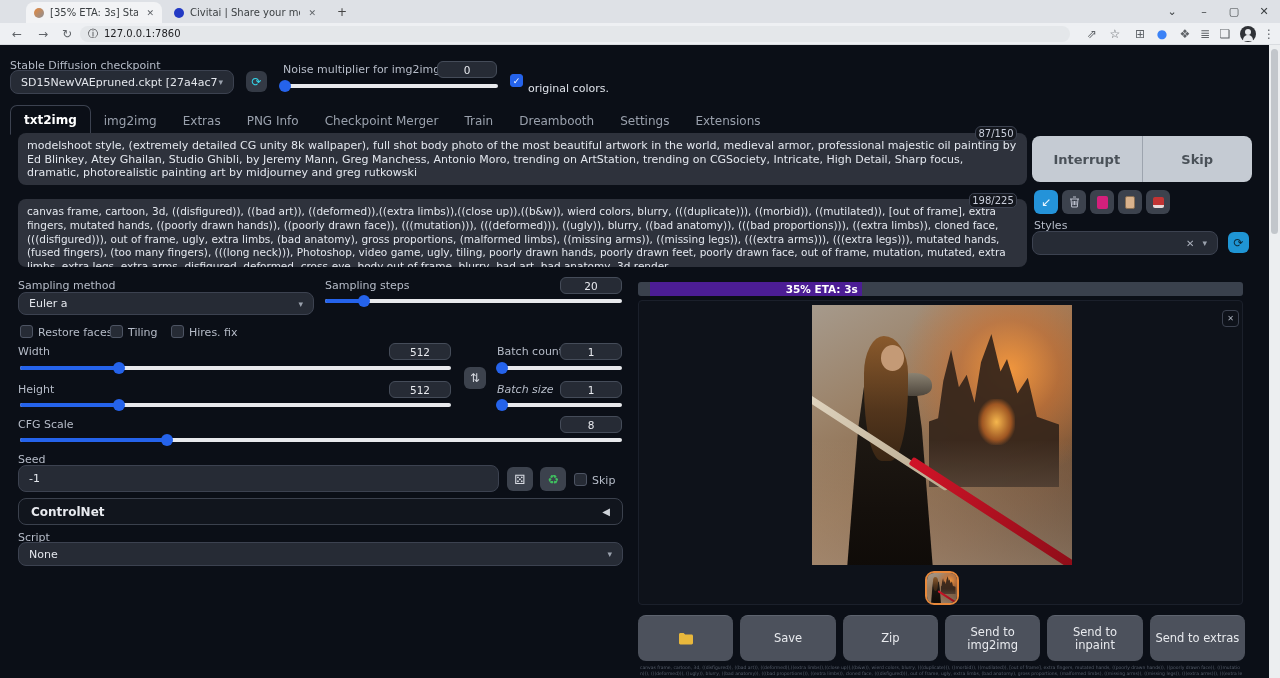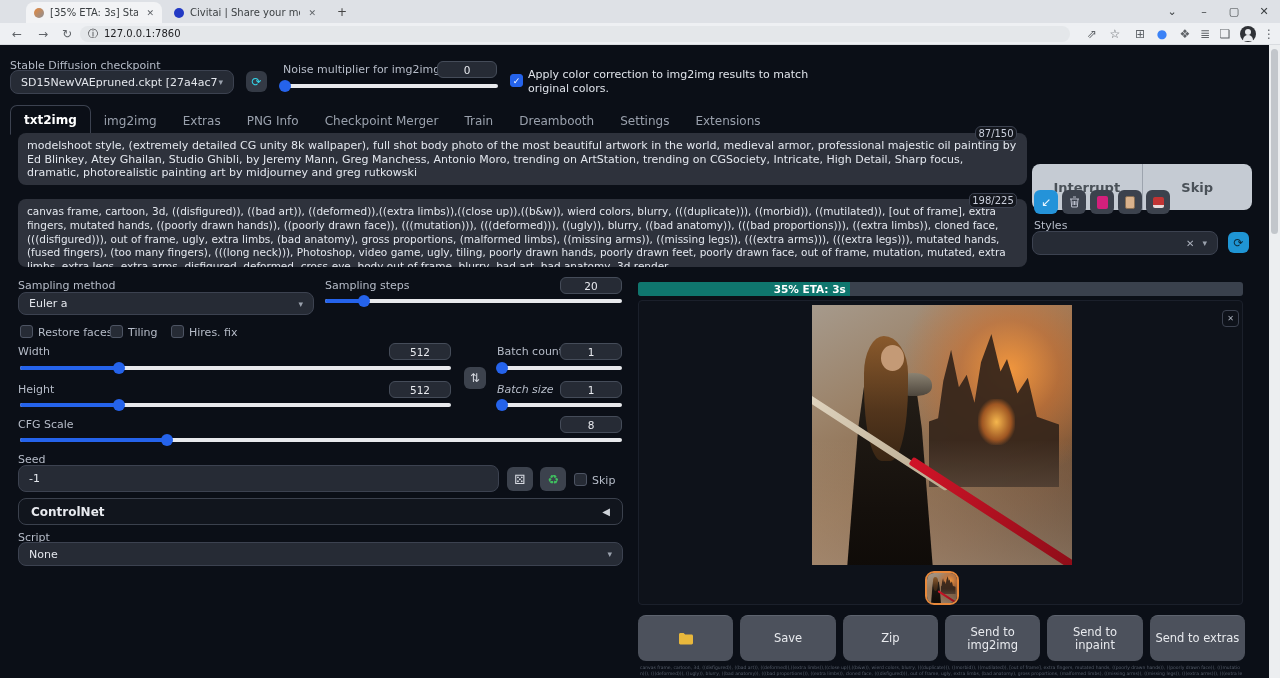--- a/index.html
+++ b/index.html
@@ -37,32 +37,32 @@
   .iconbtn { position:absolute; background:#3c424d; border-radius:6px; display:flex; align-items:center; justify-content:center; color:#d8dbe2; }
   .ta { position:absolute; background:#2e323c; border:none; border-radius:8px; color:#e3e7ee; font-size:11px; line-height:13.5px; padding:6px 9px; resize:none; outline:none; overflow:hidden; font-family:"DejaVu Sans","Liberation Sans",sans-serif; }
   .counter { position:absolute; background:#14171e; border:1px solid #3c4250; border-radius:5px; font-size:10px; color:#c9cedb; text-align:center; line-height:14px; z-index:3; }
 
   
   #navtabs { position:absolute; top:60px; left:10px; display:flex; align-items:flex-end; font-size:12px; color:#9aa1ad; }
   #navtabs .t { padding:7px 13px; }
   #navtabs .t.active { border:1px solid #3c4250; border-bottom-color:#0b0f17; border-radius:7px 7px 0 0; color:#fff; font-weight:bold; background:#0b0f17; }
 
   
-  #iskip { position:absolute; left:1032px; top:91px; width:220px; height:46px; border-radius:8px; overflow:hidden; display:flex;margin-top:28px; }
+  #iskip { position:absolute; left:1032px; top:91px; width:220px; height:46px; border-radius:8px; overflow:hidden; display:flex; }
   #iskip .b { flex:1; background:#c5cbd3; color:#4a5158; font-size:13px; font-weight:600; display:flex; align-items:center; justify-content:center; }
   #iskip .sep { width:1px; background:#9da4ae; }
   .mini { width:24px; height:24px; font-size:12px; }
 
   
   #outbtns { position:absolute; left:638px; top:570px; width:607px; height:46px; display:flex; gap:7px; }
   #outbtns .ob { flex:1; background:#4c515c; border-radius:8px; border-top:1px solid #5d636e; color:#e8eaee; font-size:11.5px; display:flex; align-items:center; justify-content:center; text-align:center; line-height:13px; padding:0 4px; }
 
   
   #pbar { position:absolute; left:638px; top:237px; width:605px; height:14px; background:#3a414d; border-radius:3px; overflow:hidden; }
-  #pbar .pfill { position:relative; height:100%; background:#0f766e; }
+  #pbar .pfill { position:relative; height:100%; background:#4c1d95;margin-left:12px; }
   #pbar .plabel { position:absolute; right:4px; top:1px; font-size:10.5px; font-weight:bold; color:#fff; white-space:nowrap; }
 
   
   #panel { position:absolute; left:638px; top:255px; width:605px; height:305px; background:#0e121a; border:1px solid #1b202b; border-radius:4px; }
 
   
   .art { position:absolute; overflow:hidden; }
   .art .sky { position:absolute; inset:0; background:linear-gradient(150deg,#a69a8c 0%,#9b8268 30%,#8a6a4c 55%,#6b4c34 78%,#432f20 100%); }
   .art .glow { position:absolute; right:-10%; top:-5%; width:85%; height:75%; background:radial-gradient(circle at 60% 40%, rgba(246,152,60,.95) 0%, rgba(214,112,42,.55) 28%, rgba(150,80,40,0) 62%); }
   .art .castle { position:absolute; right:5%; top:10%; width:50%; height:60%; background:#33241a; opacity:.92; clip-path:polygon(0% 100%,0% 58%,7% 56%,11% 32%,17% 12%,23% 36%,29% 28%,35% 46%,40% 20%,48% 2%,55% 26%,60% 18%,68% 40%,76% 30%,83% 55%,100% 60%,100% 100%); }
@@ -136,21 +136,20 @@
     <span class="caret">▾</span>
   </div>
   <div class="cyanbtn" style="left:246px;top:26px;">⟳</div>
   <div class="lbl" style="left:283px;top:18px;">Noise multiplier for img2img</div>
   <div class="valbox" style="left:437px;top:16px;width:60px;height:17px;">0</div>
   <div class="slider" style="left:281px;top:39px;width:217px;">
     <div class="fill" style="width:2%;"></div>
       <div class="knob" style="left:2%;"></div>
   </div>
   <div class="chk on" style="left:510px;top:29px;">✓</div>
-  <div class="lbl" style="left:528px;top:23px;color:#dfe3ea;">Apply color correction to img2img results to match</div>
   <div class="lbl" style="left:528px;top:37px;color:#dfe3ea;">original colors.</div>
 
   <div id="navtabs">
     <div class="t active">txt2img</div>
     <div class="t">img2img</div>
     <div class="t">Extras</div>
     <div class="t">PNG Info</div>
     <div class="t">Checkpoint Merger</div>
     <div class="t">Train</div>
     <div class="t">Dreambooth</div>

